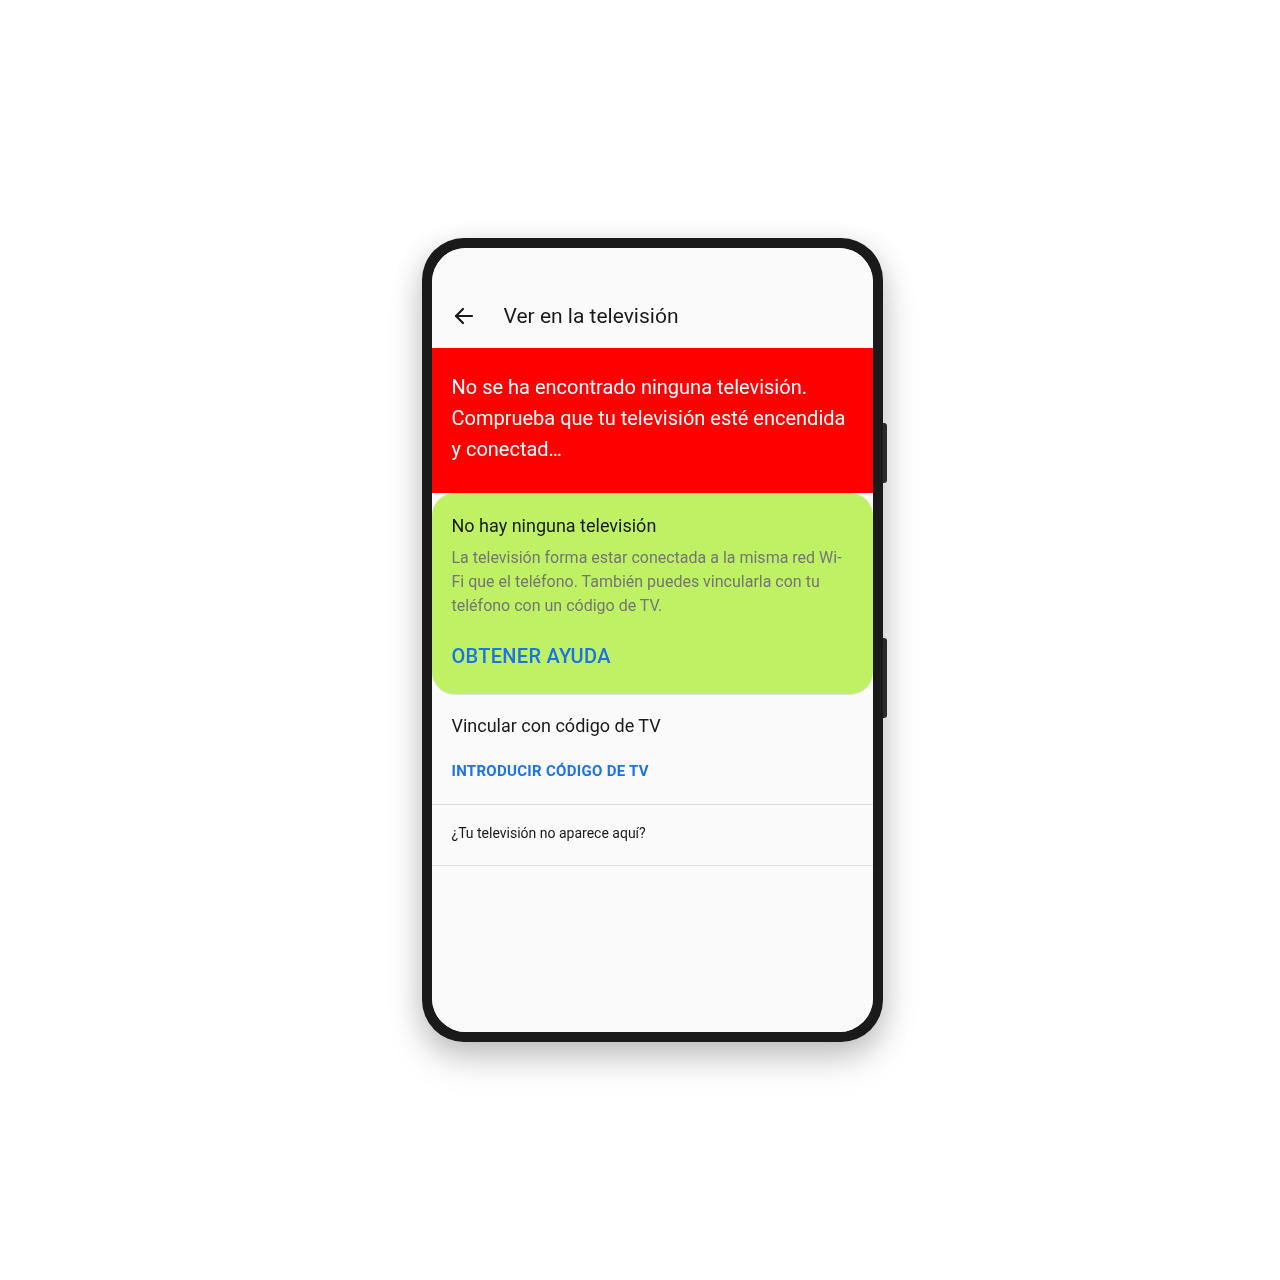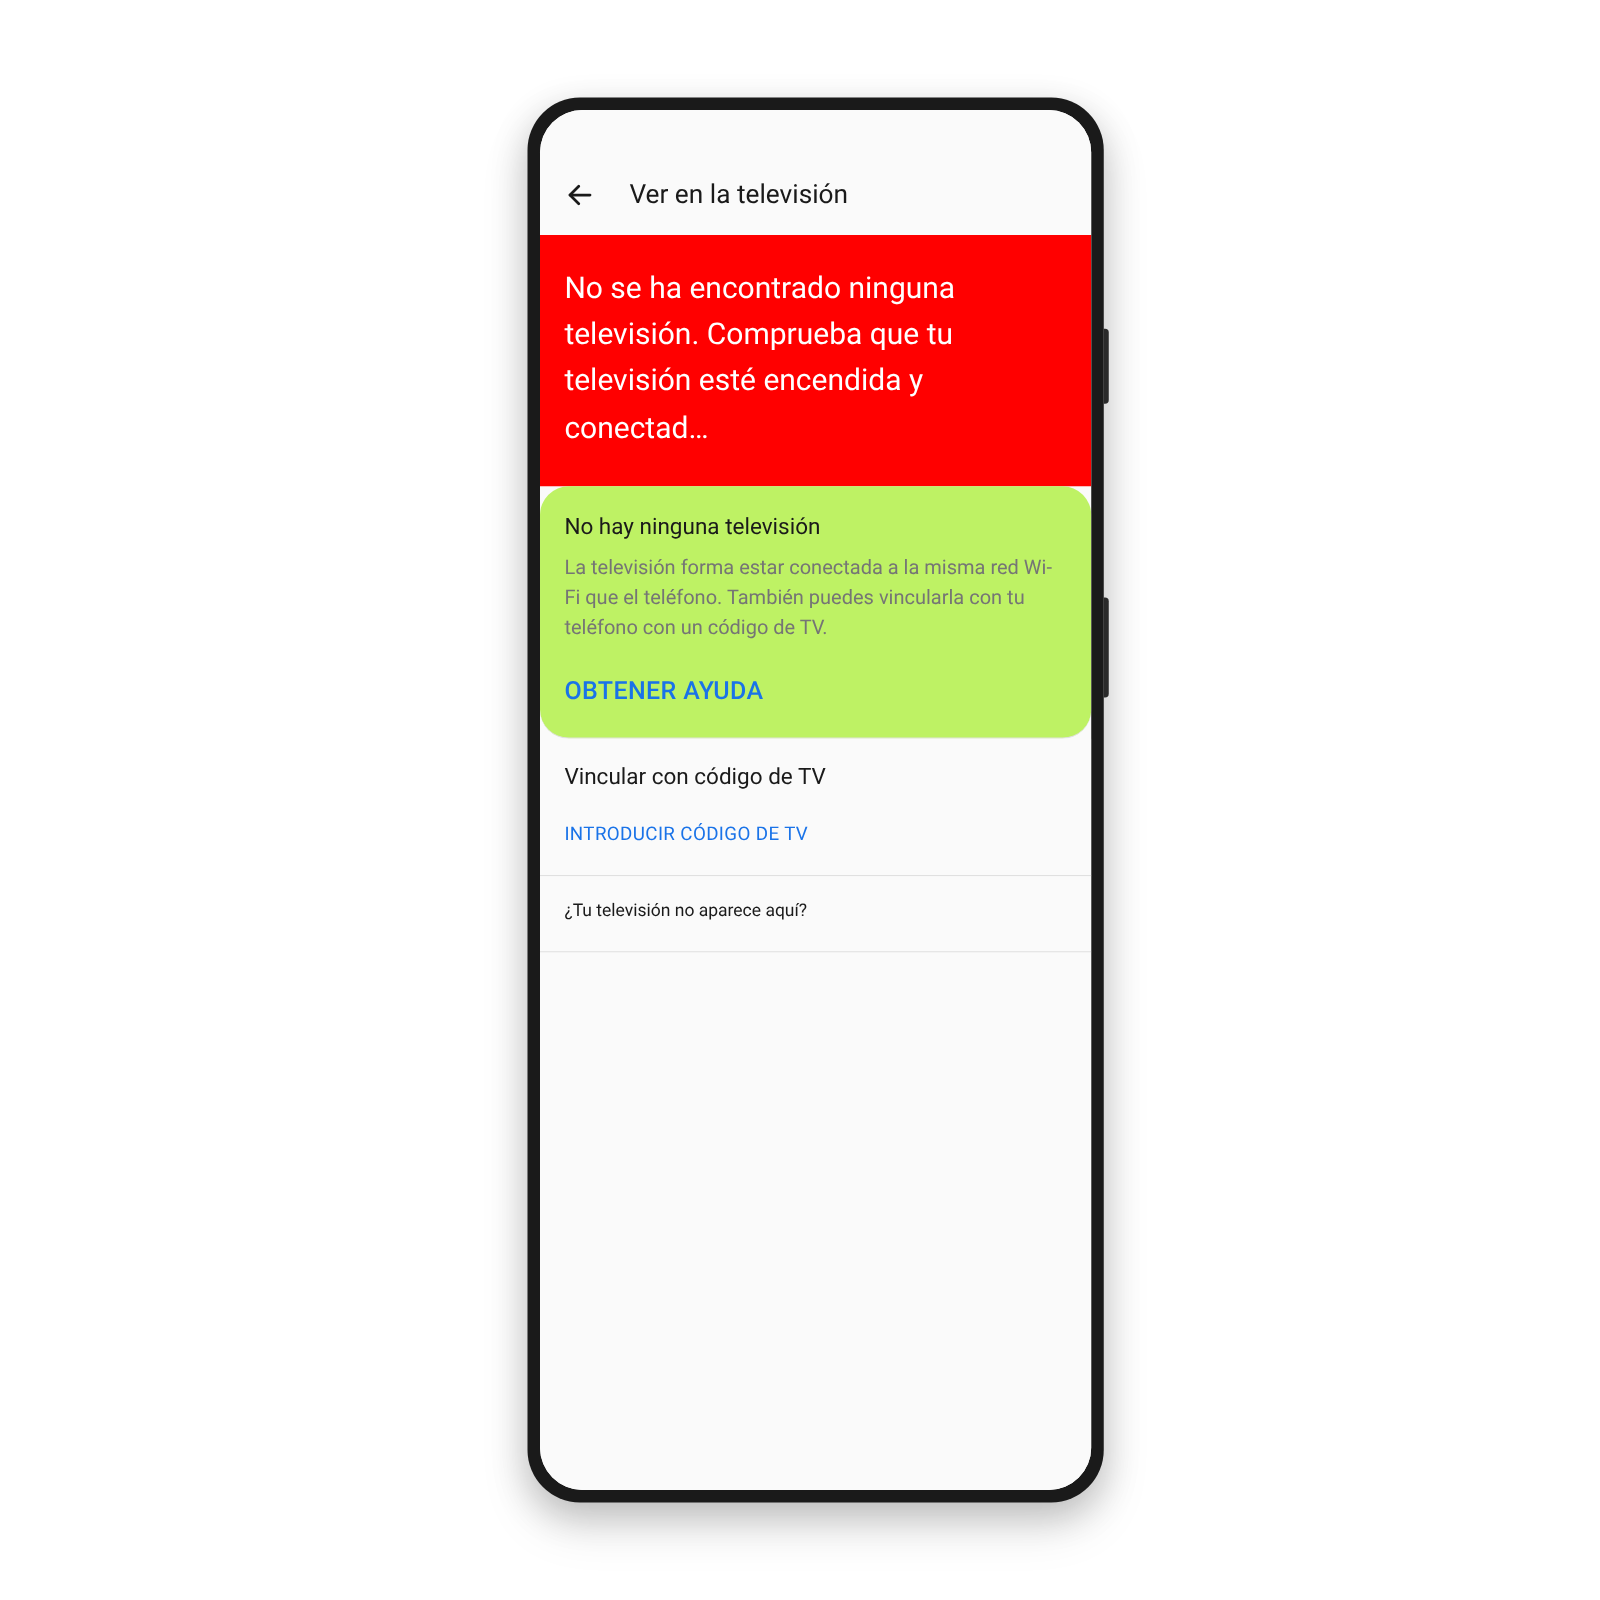--- a/index.html
+++ b/index.html
@@ -11,21 +11,21 @@
       width: 1280px;
       height: 1280px;
       background: #ffffff;
       font-family: 'Roboto', -apple-system, BlinkMacSystemFont, 'Segoe UI', sans-serif;
       display: flex;
       align-items: center;
       justify-content: center;
     }
     .phone-frame {
       width: 461px;
-      height: 1124px;
+      height: 804px;
       background: #1a1a1a;
       border-radius: 42px;
       padding: 10px;
       position: relative;
       box-shadow: 0 10px 30px rgba(0,0,0,0.2), 0 20px 40px rgba(0,0,0,0.1);
       margin-left: 24px;
     }
     .phone-frame::after {
       content: '';
       position: absolute;
@@ -80,21 +80,21 @@
     .app-bar-title {
       font-size: 21px;
       font-weight: 400;
       color: #1a1a1a;
       margin-left: 18px;
     }
     .alert-banner {
       background: #ff0000;
       padding: 24px 20px 28px 20px;
       color: #ffffff;
-      font-size: 24px;
+      font-size: 20px;
       line-height: 1.55;
       font-weight: 400;
     }
     .section {
       padding: 22px 20px 26px 20px;
       background: #bef264;
       border-bottom: 1px solid #e0e0e0;
       border-radius: 23px;
     }
     .section-compact {
@@ -122,21 +122,21 @@
       margin-top: 26px;
       font-size: 20px;
       font-weight: 500;
       color: #1a73e8;
       letter-spacing: 0.3px;
       cursor: pointer;
     }
     .section-action-tight {
       margin-top: 26px;
       font-size: 15px;
-      font-weight: 400;
+      font-weight: 700;
       color: #1a73e8;
       letter-spacing: 0.3px;
       cursor: pointer;
     }
     .filler {
       flex: 1;
       background: #fafafa;
     }
     .content {
       display: flex;

